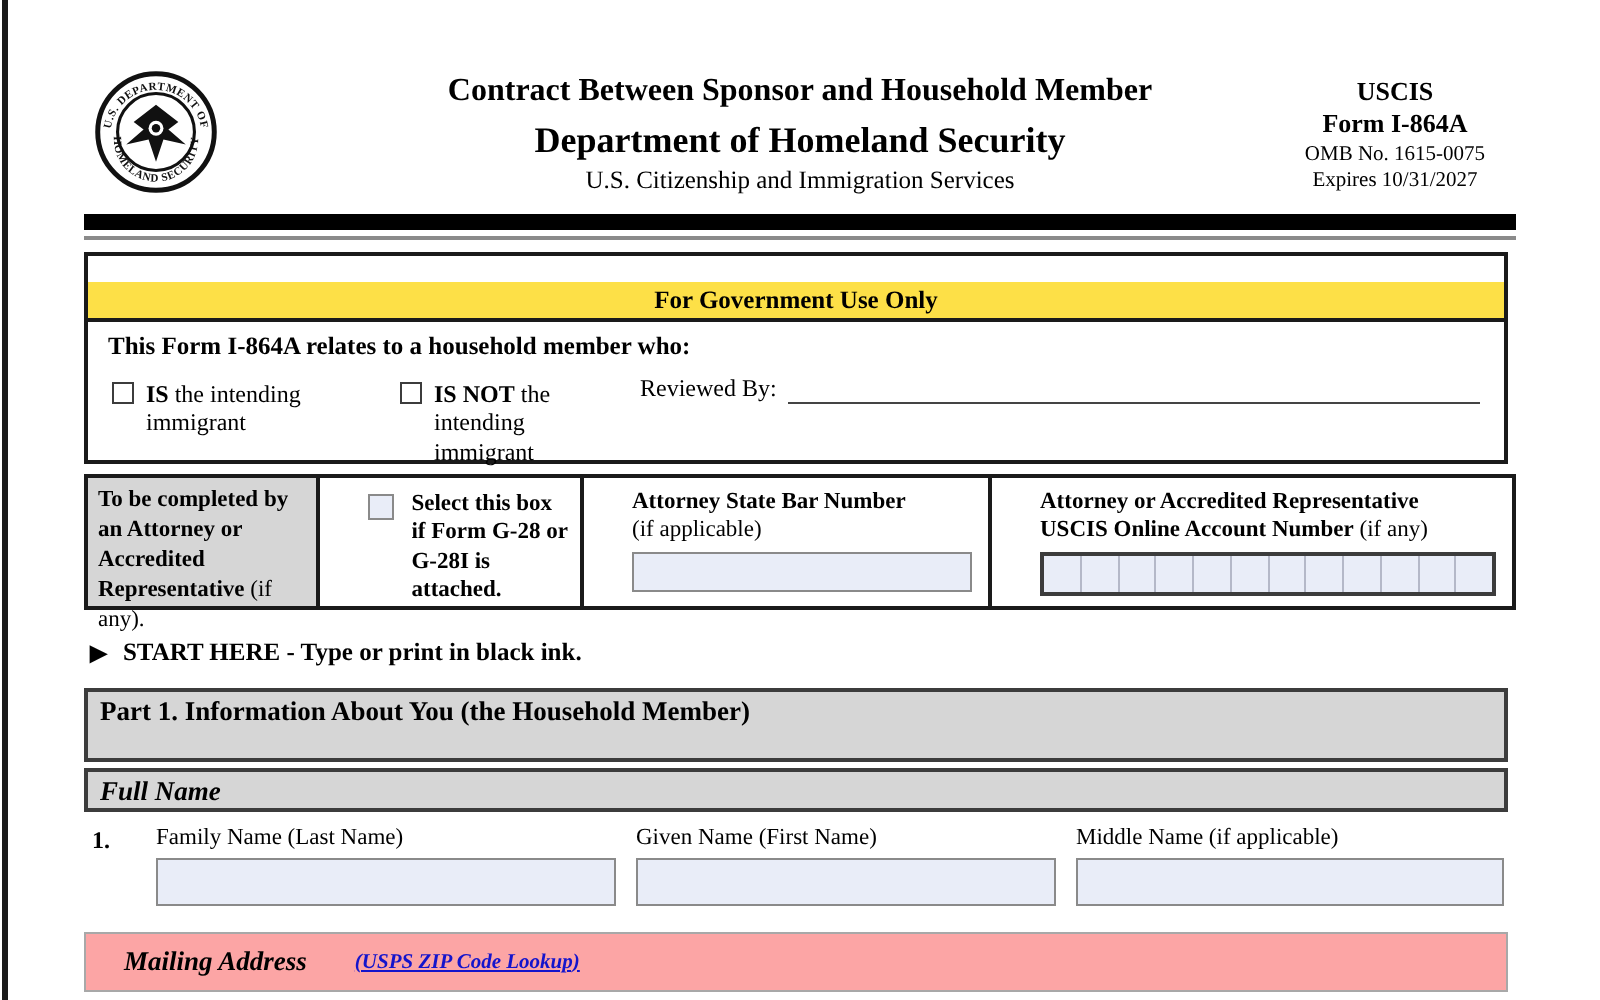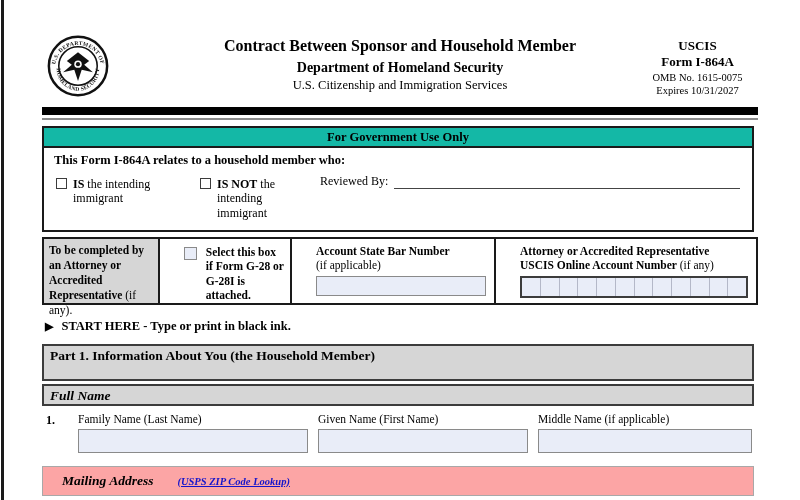--- a/index.html
+++ b/index.html
@@ -7,33 +7,33 @@
   .page {
     position:relative; width:800px; height:500px; overflow:hidden;
     background:#ffffff; font-family:"Liberation Serif", serif; color:#000;
   }
   .page-left-edge { position:absolute; left:1px; top:0; width:3px; height:500px; background:#1a1a1a; }
 
   
   .seal { position:absolute; left:47px; top:35px; width:62px; height:62px; }
   .hdr-center { position:absolute; left:130px; top:37px; width:540px; text-align:center; }
   .hdr-title { font-size:16px; font-weight:bold; }
-  .hdr-dept { font-size:14px; font-weight:bold; margin-top:5px; }
+  .hdr-dept { font-size:18px; font-weight:bold; margin-top:5px; }
   .hdr-agency { font-size:12.5px; margin-top:2px; }
   .hdr-right { position:absolute; left:625px; top:38px; width:145px; text-align:center; line-height:1.25; }
   .hdr-org, .hdr-form { font-size:13px; font-weight:bold; }
   .hdr-omb, .hdr-exp { font-size:10.5px; }
 
   .thick-bar { position:absolute; left:42px; top:107px; width:716px; height:8px; background:#000; }
   .thin-bar  { position:absolute; left:42px; top:118px; width:716px; height:2px; background:#8a8a8a; }
 
   
   .gov-box { position:absolute; left:42px; top:126px; width:712px; height:106px; border:2px solid #1a1a1a; background:#fff; }
-  .gov-head { height:20px; background:#14b8a6; border-bottom:2px solid #1a1a1a; text-align:center;
-              font-weight:bold; font-size:12.5px; line-height:19px; }
+  .gov-head { height:20px; background:#fde047; border-bottom:2px solid #1a1a1a; text-align:center;
+              font-weight:bold; font-size:12.5px; line-height:19px;margin-top:13px; }
   .gov-body { position:relative; height:82px; font-size:12px; }
   .gov-intro { position:absolute; left:10px; top:5px; font-weight:bold; font-size:12.5px; }
   .opt { position:absolute; top:29px; font-size:12px; }
   .opt1 { left:12px; width:120px; }
   .opt2 { left:156px; width:95px; }
   .cb { display:inline-block; width:11px; height:11px; border:1.5px solid #3c3c3c; background:#fff;
         vertical-align:-1px; margin-right:6px; }
   .opt .wrap { display:inline-block; width:calc(100% - 20px); vertical-align:top; line-height:1.2; }
   .gov-lines { position:absolute; left:276px; top:26px; right:12px; }
   .line-row { display:flex; align-items:center; font-size:12px; margin-bottom:14px; }
@@ -149,21 +149,21 @@
 
   <div class="atty">
     <div class="atty-c1">
       <span>To be completed by an Attorney or Accredited Representative</span><span class="norm"> (if any).</span>
     </div>
     <div class="atty-c2">
       <span class="g28-cb"></span>
       <span class="g28-label">Select this box if Form G-28 or G-28I is attached.</span>
     </div>
     <div class="atty-c3">
-      <span class="b">Account State Bar Number</span><br>
+      <span class="b">Attorney State Bar Number</span><br>
       <span>(if applicable)</span>
       <div class="field-box bar-input"></div>
     </div>
     <div class="atty-c4">
       <span class="b">Attorney or Accredited Representative</span><br>
       <span class="b">USCIS Online Account Number</span><span> (if any)</span>
       <div class="seg-box">
         <span></span>
       <span></span>
           <span></span>

